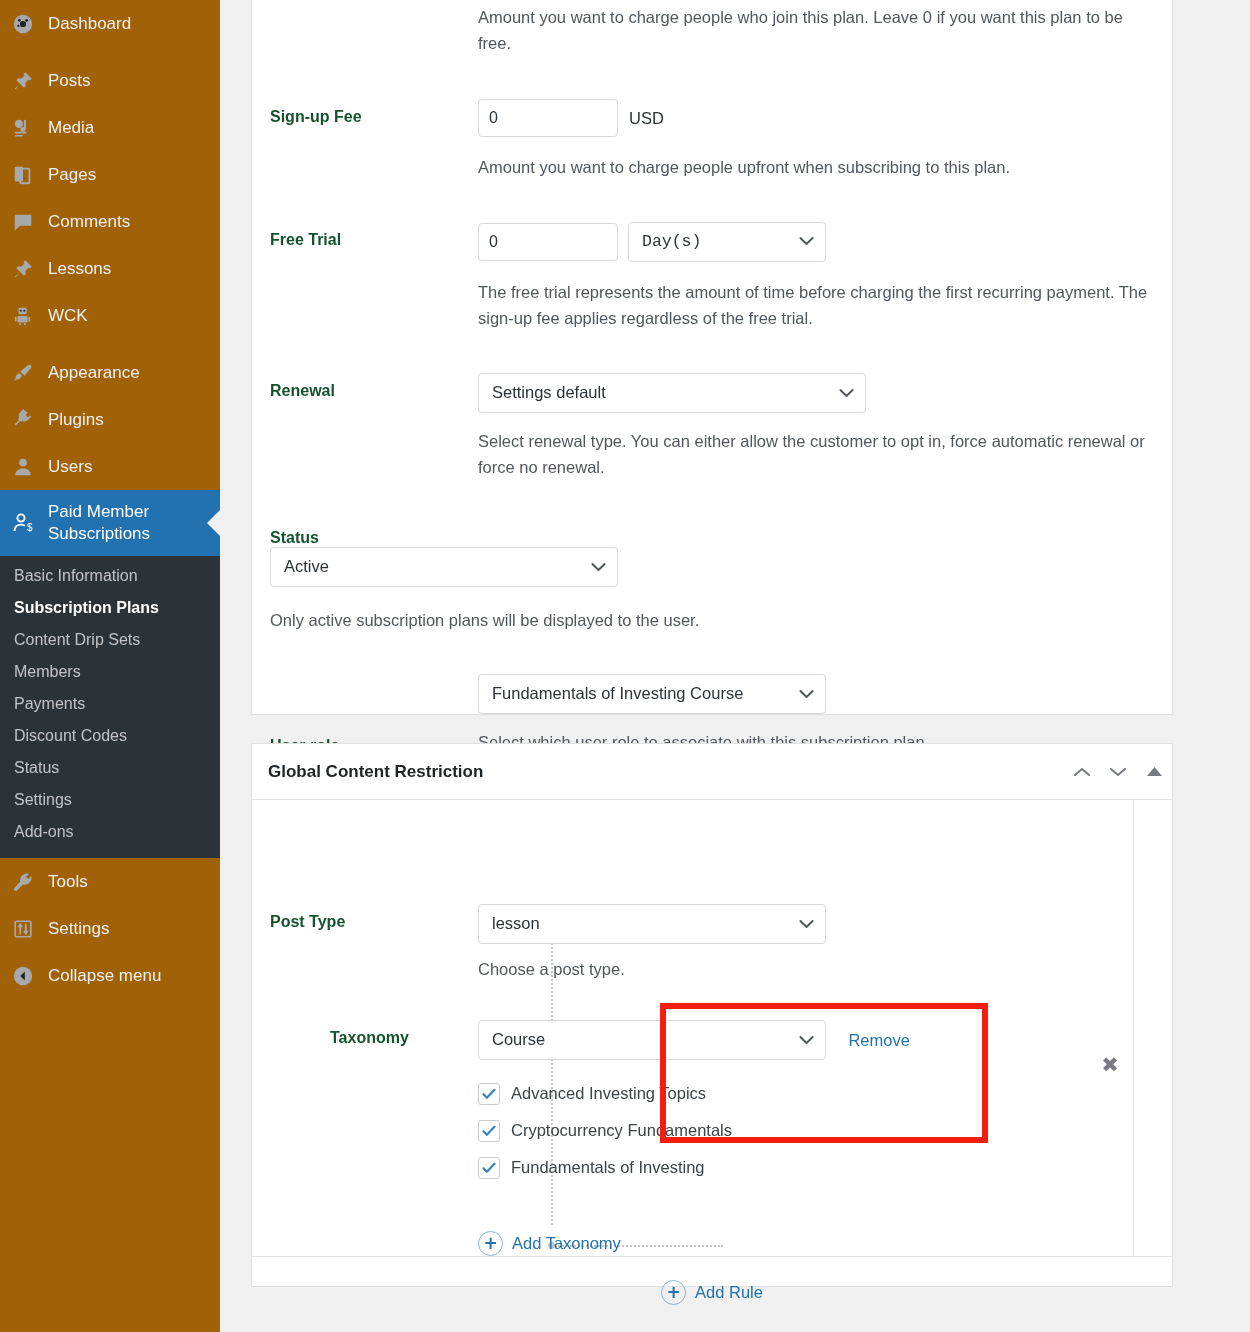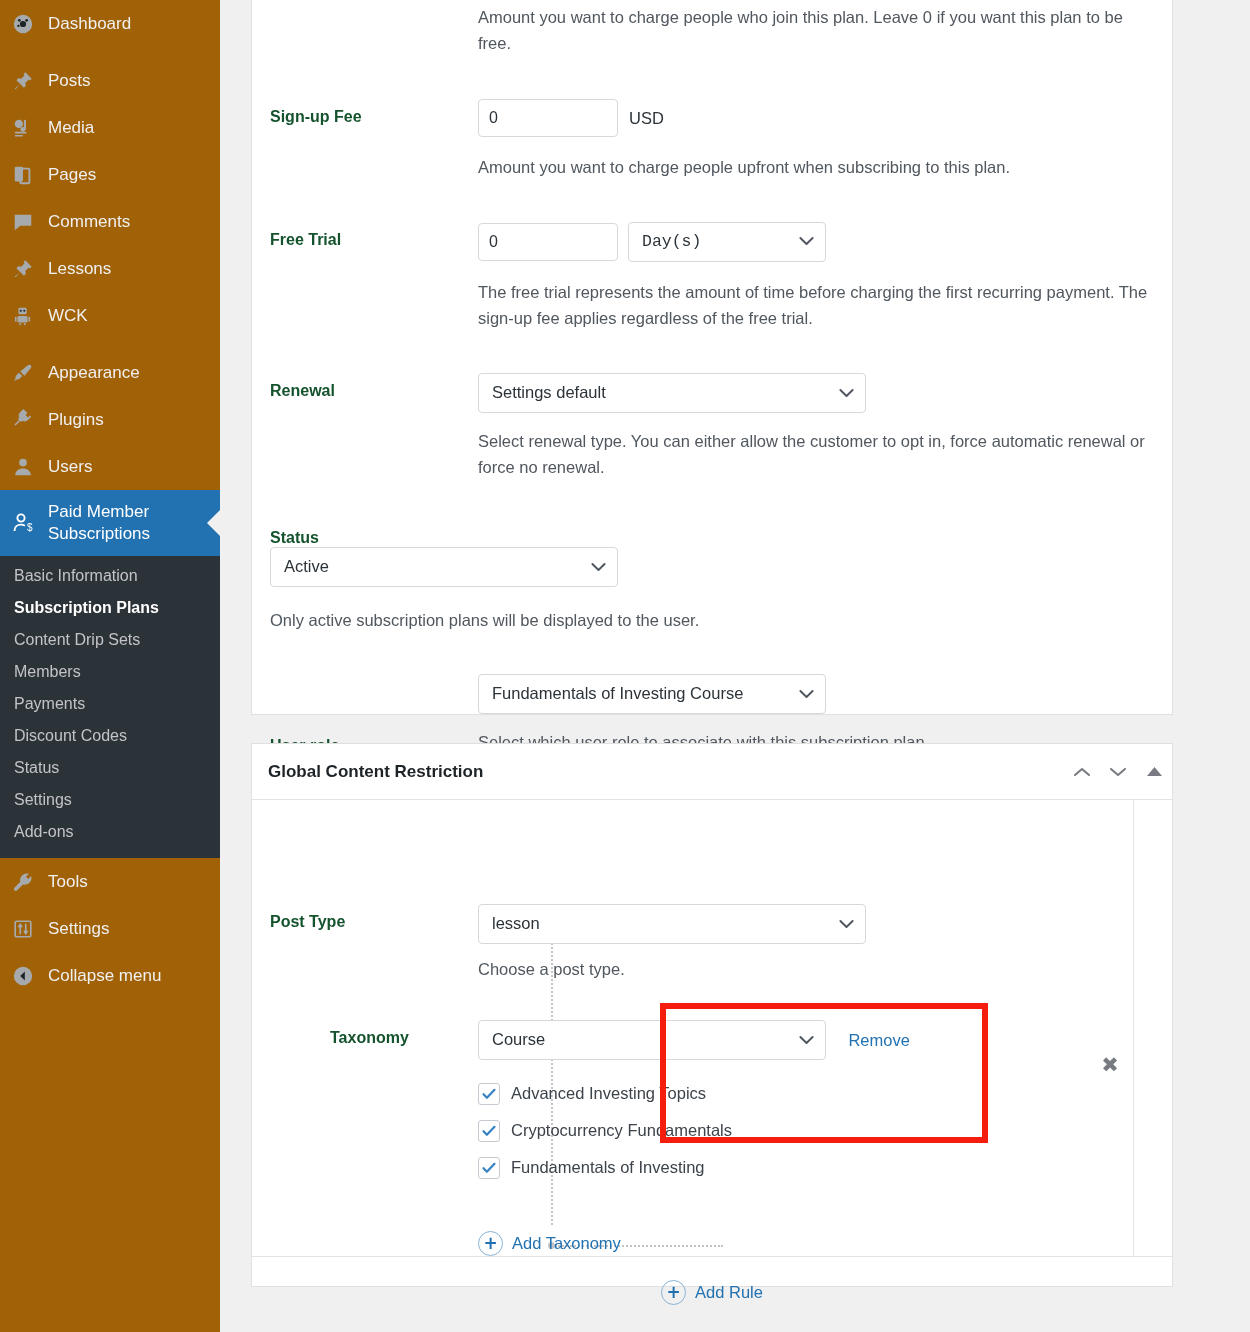--- a/index.html
+++ b/index.html
@@ -169,21 +169,21 @@
   }
   .wp-select .chev {
     position: absolute; right: 11px; top: 50%;
     transform: translateY(-50%);
     color: #50575e;
   }
   .w-freq { width: 198px; }
   .w-renewal { width: 388px; }
   .w-status { width: 348px; }
   .w-role { width: 348px; }
-  .w-posttype { width: 388px; }
+  .w-posttype { width: 348px; }
   .w-taxonomy { width: 348px; }
 
   
   .tree-line {
     position: absolute;
     border-left: 2px dotted #c3c4c7;
   }
   .tree-branch {
     position: absolute;
     border-top: 2px dotted #c3c4c7;

